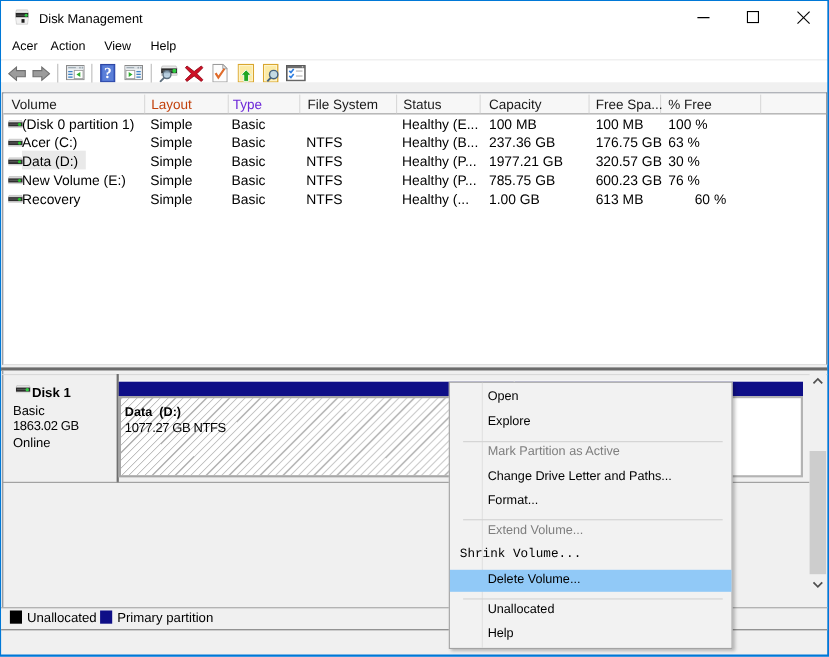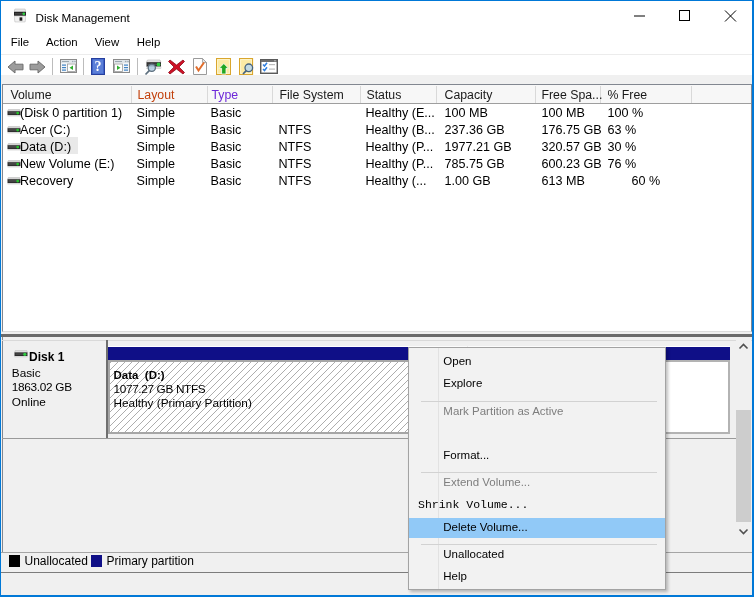--- a/index.html
+++ b/index.html
@@ -26,21 +26,21 @@
   <span class="t" style="left:34.5px;top:16px;font-size:11.7px;">Disk Management</span>
 
   <svg class="abs" style="left:632px;top:5px;" width="105" height="20" viewBox="0 0 105 20">
     <line x1="1" y1="10" x2="12" y2="10" stroke="#000" stroke-width="1"></line>
     <rect x="46.5" y="4.5" width="10" height="10" fill="none" stroke="#000" stroke-width="1"></rect>
     <line x1="92" y1="4.5" x2="103" y2="15.5" stroke="#000" stroke-width="1"></line>
     <line x1="103" y1="4.5" x2="92" y2="15.5" stroke="#000" stroke-width="1"></line>
   </svg>
 
   <div class="abs" style="left:0;top:29px;width:751px;height:24px;background:#ffffff;"></div>
-  <span class="t" style="left:9.8px;top:41px;font-size:11.4px;">File</span>
+  <span class="t" style="left:9.8px;top:41px;font-size:11.4px;">Acer</span>
   <span class="t" style="left:45px;top:41px;font-size:11.4px;">Action</span>
   <span class="t" style="left:93.7px;top:41px;font-size:11.4px;">View</span>
   <span class="t" style="left:135.8px;top:41px;font-size:11.4px;">Help</span>
 
   <div class="abs" style="left:0;top:52.6px;width:751px;height:1px;background:#ececec;"></div>
   <div class="abs" style="left:0;top:53.6px;width:751px;height:20.7px;background:#ffffff;"></div>
 
   <svg class="abs" style="left:6px;top:58.5px;" width="17" height="14" viewBox="0 0 17 14">
     <polygon points="1,7 8,1 8,4.2 16,4.2 16,9.8 8,9.8 8,13" fill="#9c9c9c" stroke="#6f6f6f" stroke-width="1"></polygon>
   </svg>
@@ -248,21 +248,20 @@
   <span class="t" style="left:10.8px;top:386px;font-size:11.8px;letter-spacing:-0.3px;">1863.02 GB</span>
   <span class="t" style="left:10.8px;top:400.5px;font-size:11.8px;">Online</span>
 
   <div class="abs" style="left:107.3px;top:344.8px;width:359.2px;height:1px;background:#ffffff;"></div>
   <div class="abs" style="left:107.3px;top:345.8px;width:359.2px;height:13.2px;background:#0f0f87;"></div>
   <div class="abs" style="left:107.3px;top:359.3px;width:359.2px;height:73.6px;background:
       repeating-linear-gradient(135deg,#adadad 0px,#adadad 0.8px,transparent 0.8px,transparent 4.95px),#ffffff;
       border:2px solid #a6a6a6;box-sizing:border-box;"></div>
   <span class="t" style="left:112.5px;top:373.5px;font-size:11.5px;font-weight:bold;">Data&nbsp;&nbsp;(D:)</span>
   <span class="t" style="left:112.5px;top:387.8px;font-size:11.8px;letter-spacing:-0.35px;">1077.27 GB NTFS</span>
-  <span class="t" style="left:112.5px;top:402.3px;font-size:11.8px;">Healthy (Primary Partition)</span>
 
   <div class="abs" style="left:466.5px;top:344.8px;width:262.8px;height:1px;background:#ffffff;"></div>
   <div class="abs" style="left:466.5px;top:345.8px;width:262.8px;height:13.2px;background:#0f0f87;"></div>
   <div class="abs" style="left:466.5px;top:359.3px;width:262.8px;height:73.6px;background:#ffffff;border:2px solid #b3b3b3;box-sizing:border-box;"></div>
 
   <div class="abs" style="left:735px;top:337px;width:15px;height:204px;background:#f0f0f0;"></div>
   <svg class="abs" style="left:736px;top:340px;" width="13" height="11" viewBox="0 0 13 11">
     <path d="M2.5 7.5 L6.5 3.5 L10.5 7.5" fill="none" stroke="#505050" stroke-width="1.6"></path>
   </svg>
   <div class="abs" style="left:735px;top:409px;width:15px;height:112px;background:#cdcdcd;"></div>
@@ -276,20 +275,21 @@
   <div class="abs" style="left:89.8px;top:554.4px;width:11px;height:11.5px;background:#0f0f87;"></div>
   <span class="t" style="left:105.5px;top:560px;font-size:12px;">Primary partition</span>
 
   <div class="abs" style="left:407px;top:346.4px;width:258px;height:242.6px;background:#f2f2f2;border:1px solid #a3a3a3;box-sizing:border-box;box-shadow:2px 2px 3px rgba(0,0,0,0.25);"></div>
   <div class="abs" style="left:437px;top:347.4px;width:1px;height:240.6px;background:#e2e2e2;"></div>
   <div class="abs" style="left:408px;top:517px;width:256px;height:20px;background:#91c9f7;"></div>
   <span class="t" style="left:442.3px;top:359.9px;font-size:11.5px;">Open</span>
   <span class="t" style="left:442.3px;top:382.0px;font-size:11.5px;">Explore</span>
   <div class="abs" style="left:419.5px;top:399.7px;width:236px;height:1px;background:#d2d2d2;"></div>
   <span class="t" style="left:442.3px;top:410.09999999999997px;font-size:11.5px;color:#7e7e7e;">Mark Partition as Active</span>
+  <span class="t" style="left:442.3px;top:432.29999999999995px;font-size:11.5px;">Change Drive Letter and Paths...</span>
   <span class="t" style="left:442.3px;top:454.0px;font-size:11.5px;">Format...</span>
   <div class="abs" style="left:419.5px;top:470.9px;width:236px;height:1px;background:#d2d2d2;"></div>
   <span class="t" style="left:442.3px;top:481.2px;font-size:11.5px;color:#7e7e7e;">Extend Volume...</span>
   <span class="t" style="left:417px;top:503.4px;font-size:11.5px;font-family:Liberation Mono, monospace;">Shrink Volume...</span>
   <span class="t" style="left:442.3px;top:526.0px;font-size:11.5px;">Delete Volume...</span>
   <div class="abs" style="left:419.5px;top:542.9px;width:236px;height:1px;background:#d2d2d2;"></div>
   <span class="t" style="left:442.3px;top:552.8px;font-size:11.5px;">Unallocated</span>
   <span class="t" style="left:442.3px;top:574.6px;font-size:11.5px;">Help</span>
 </div>
 

